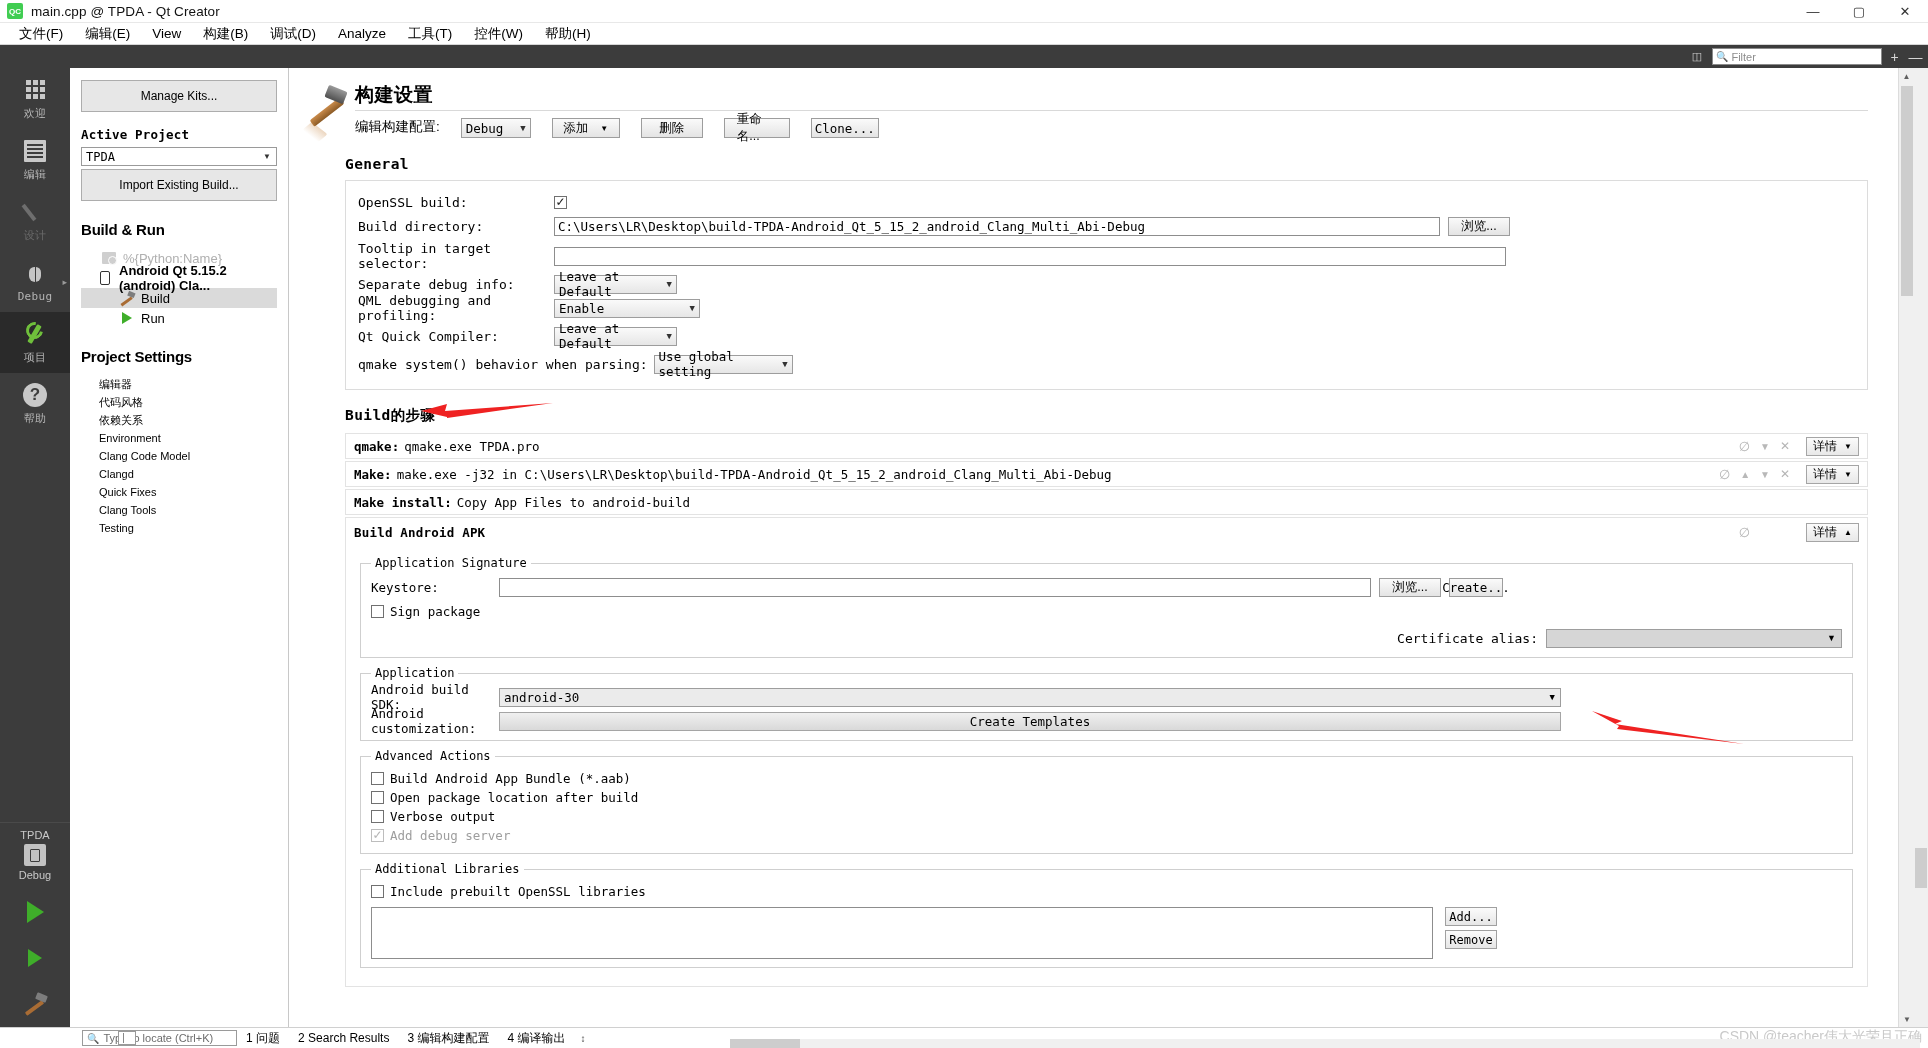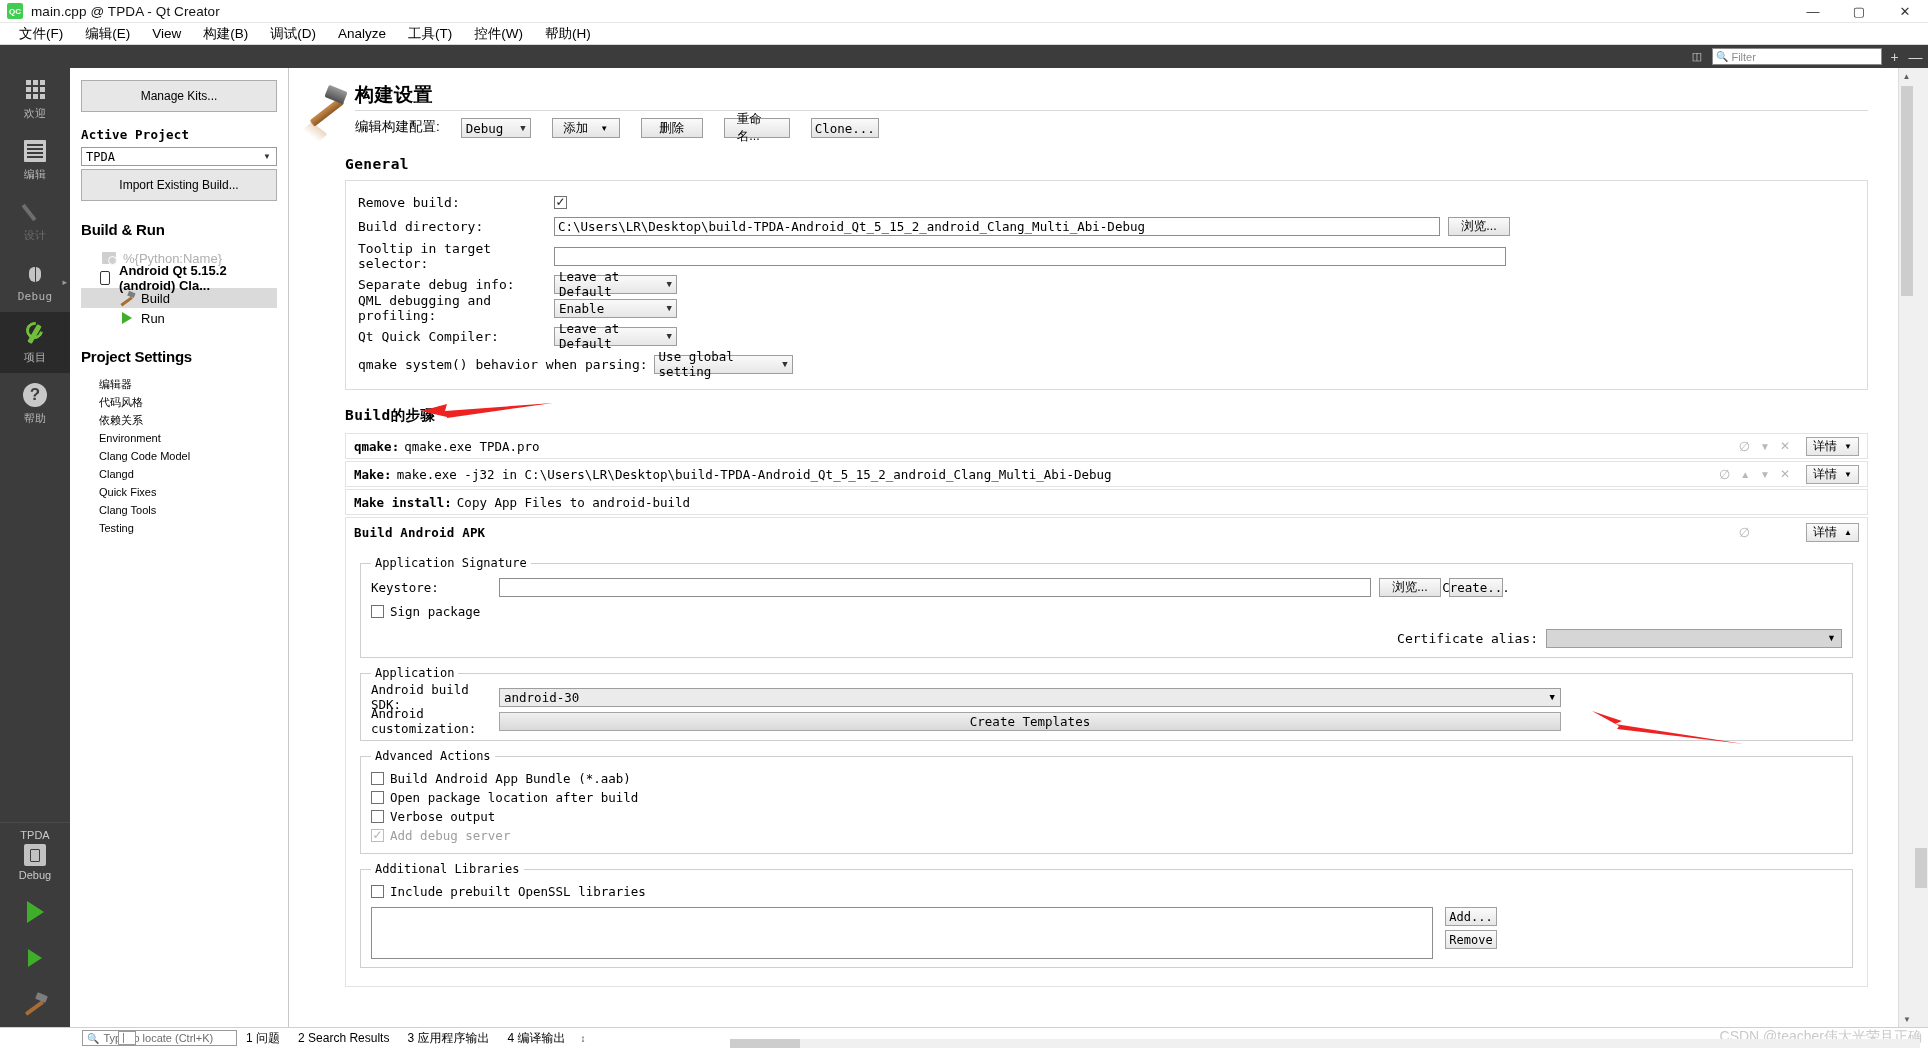--- a/index.html
+++ b/index.html
@@ -505,42 +505,42 @@
           </div>
         </div>
       </div>
 
       <div style="padding:0 60px 0 56px;">
 
         <div class="sect-title mono">General</div>
 
         <div class="groupbox">
           <div class="frow">
-            <span class="flabel mono">Remove build:</span>
+            <span class="flabel mono">OpenSSL build:</span>
             <span class="checkbox checked"></span>
           </div>
           <div class="frow">
             <span class="flabel mono">Build directory:</span>
             <span class="ftext mono" style="flex:1;max-width:886px;">C:\Users\LR\Desktop\build-TPDA-Android_Qt_5_15_2_android_Clang_Multi_Abi-Debug</span>
             <span class="btn" style="width:62px;height:19px;margin-left:8px;">浏览...</span>
           </div>
           <div class="frow" style="margin-top:8px">
             <span class="flabel mono">Tooltip in target selector:</span>
             <span class="ftext mono" style="flex:1;max-width:952px;"></span>
           </div>
           <div class="frow" style="margin-top:6px">
             <span class="flabel mono">Separate debug info:</span>
             <span class="sel-box mono" style="width:123px;height:19px;">
               <span>Leave at Default</span>
               <span class="chev">▼</span>
             </span>
           </div>
           <div class="frow">
             <span class="flabel mono">QML debugging and profiling:</span>
-            <span class="sel-box mono" style="width:123px;height:19px;">
+            <span class="sel-box mono" style="width:146px;height:19px;">
               <span>Enable</span>
               <span class="chev">▼</span>
             </span>
           </div>
           <div class="frow" style="margin-top:6px">
             <span class="flabel mono">Qt Quick Compiler:</span>
             <span class="sel-box mono" style="width:123px;height:19px;">
               <span>Leave at Default</span>
               <span class="chev">▼</span>
             </span>
@@ -711,21 +711,21 @@
   <div class="sitem">
     <span>1</span>
     <span>问题</span>
   </div>
   <div class="sitem">
     <span>2</span>
     <span>Search Results</span>
   </div>
   <div class="sitem">
     <span>3</span>
-    <span>应用程序输出</span>
+    <span>编辑构建配置</span>
   </div>
   <div class="sitem">
     <span>4</span>
     <span>编译输出</span>
   </div>
   <div class="updown">↕</div>
   <div id="watermark">CSDN @teacher伟大光荣且正确</div>
 </div>
 
 <div id="hscroll-bottom">

